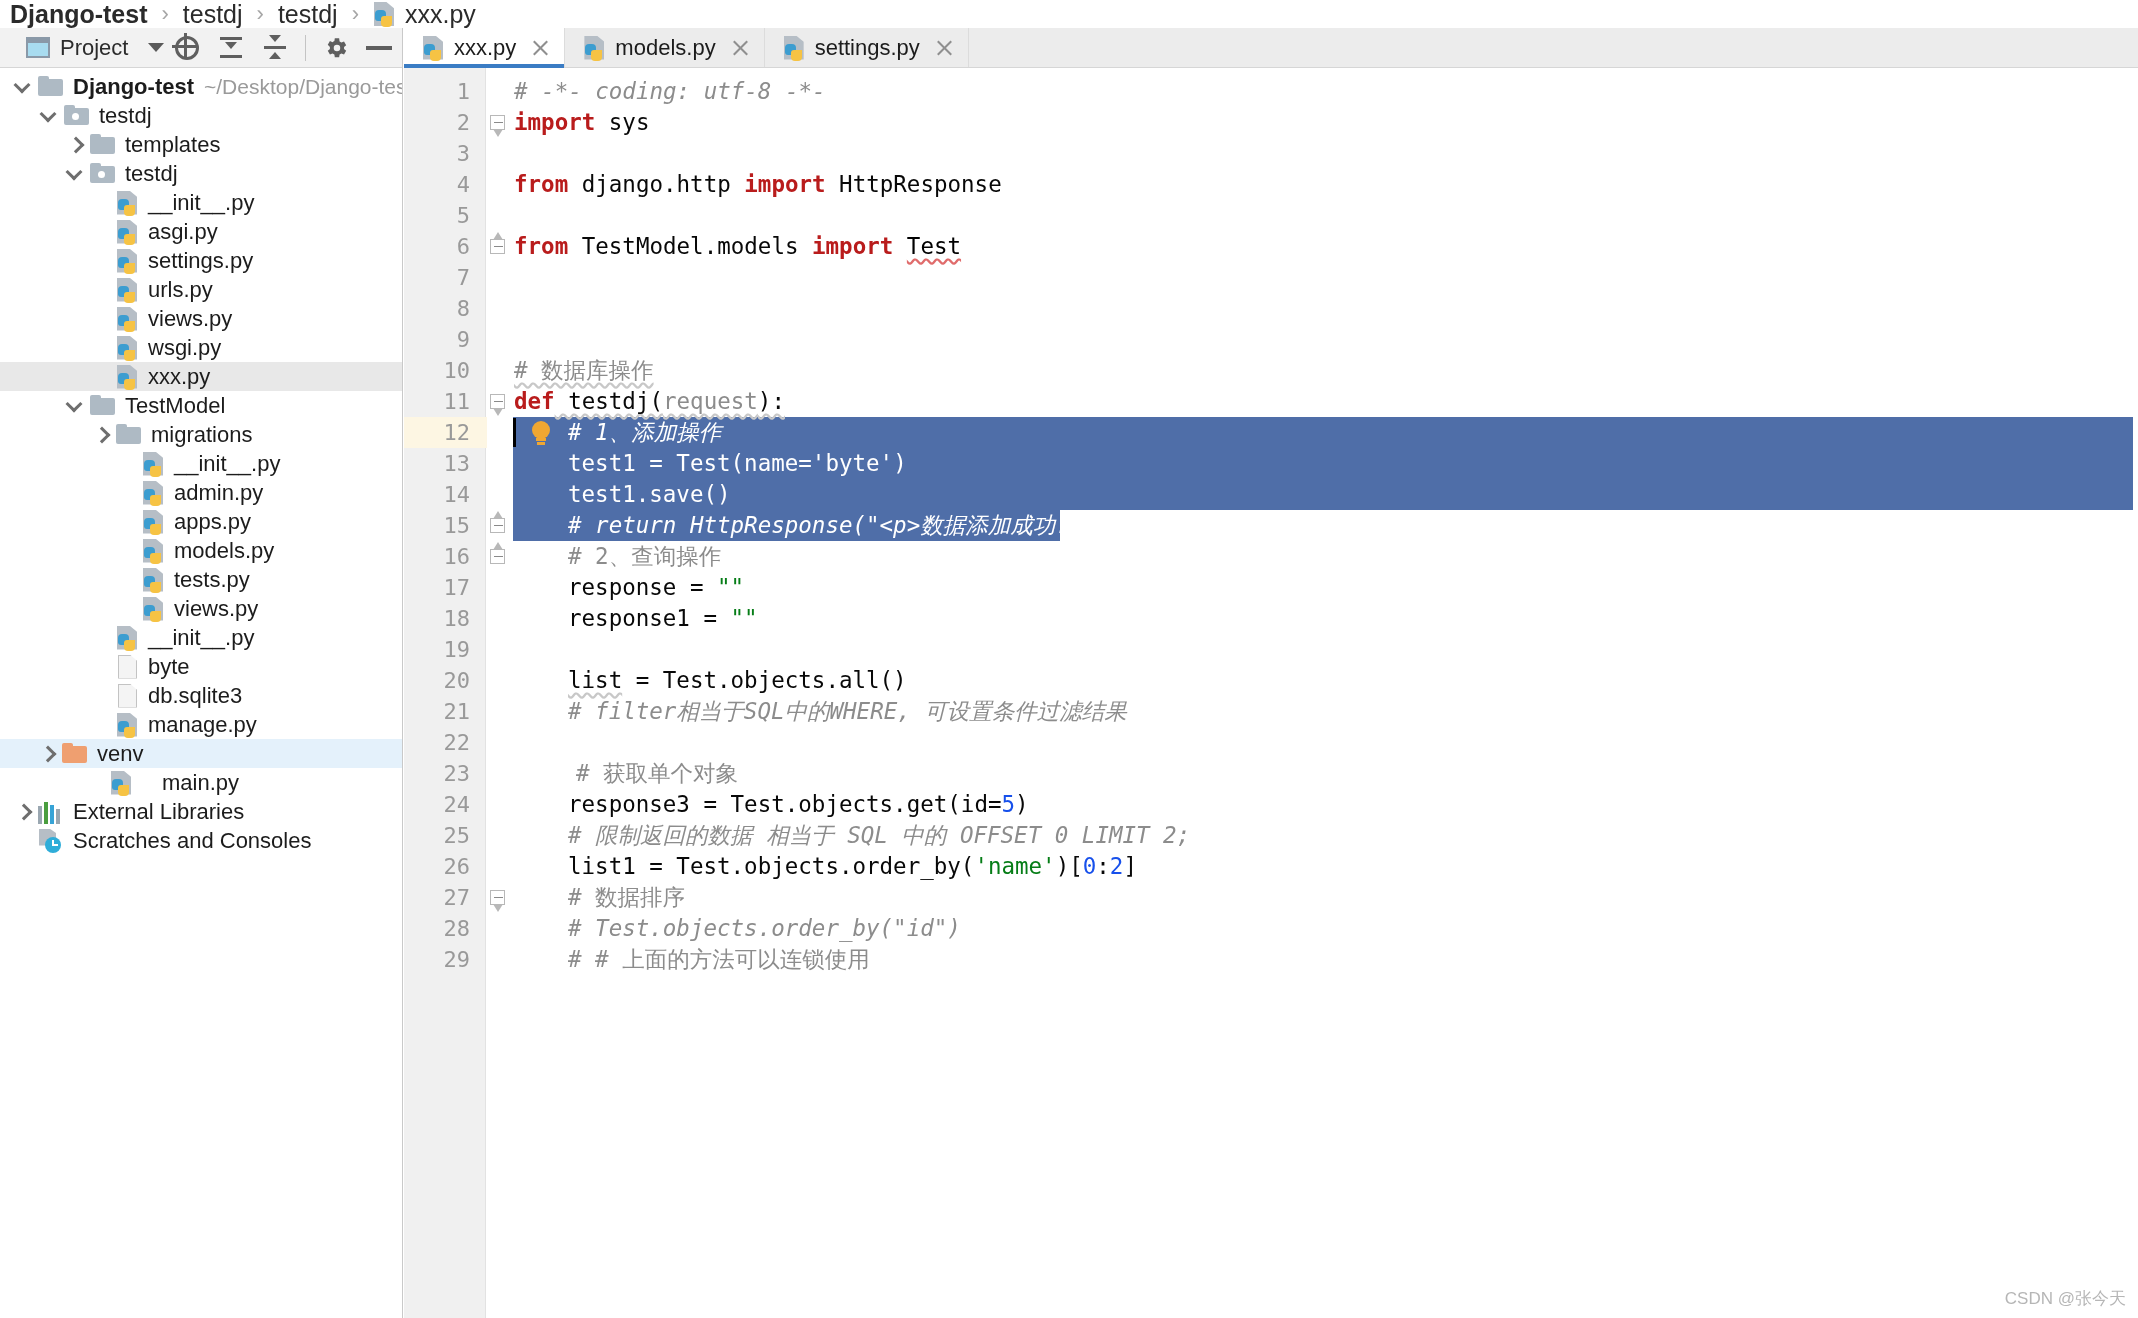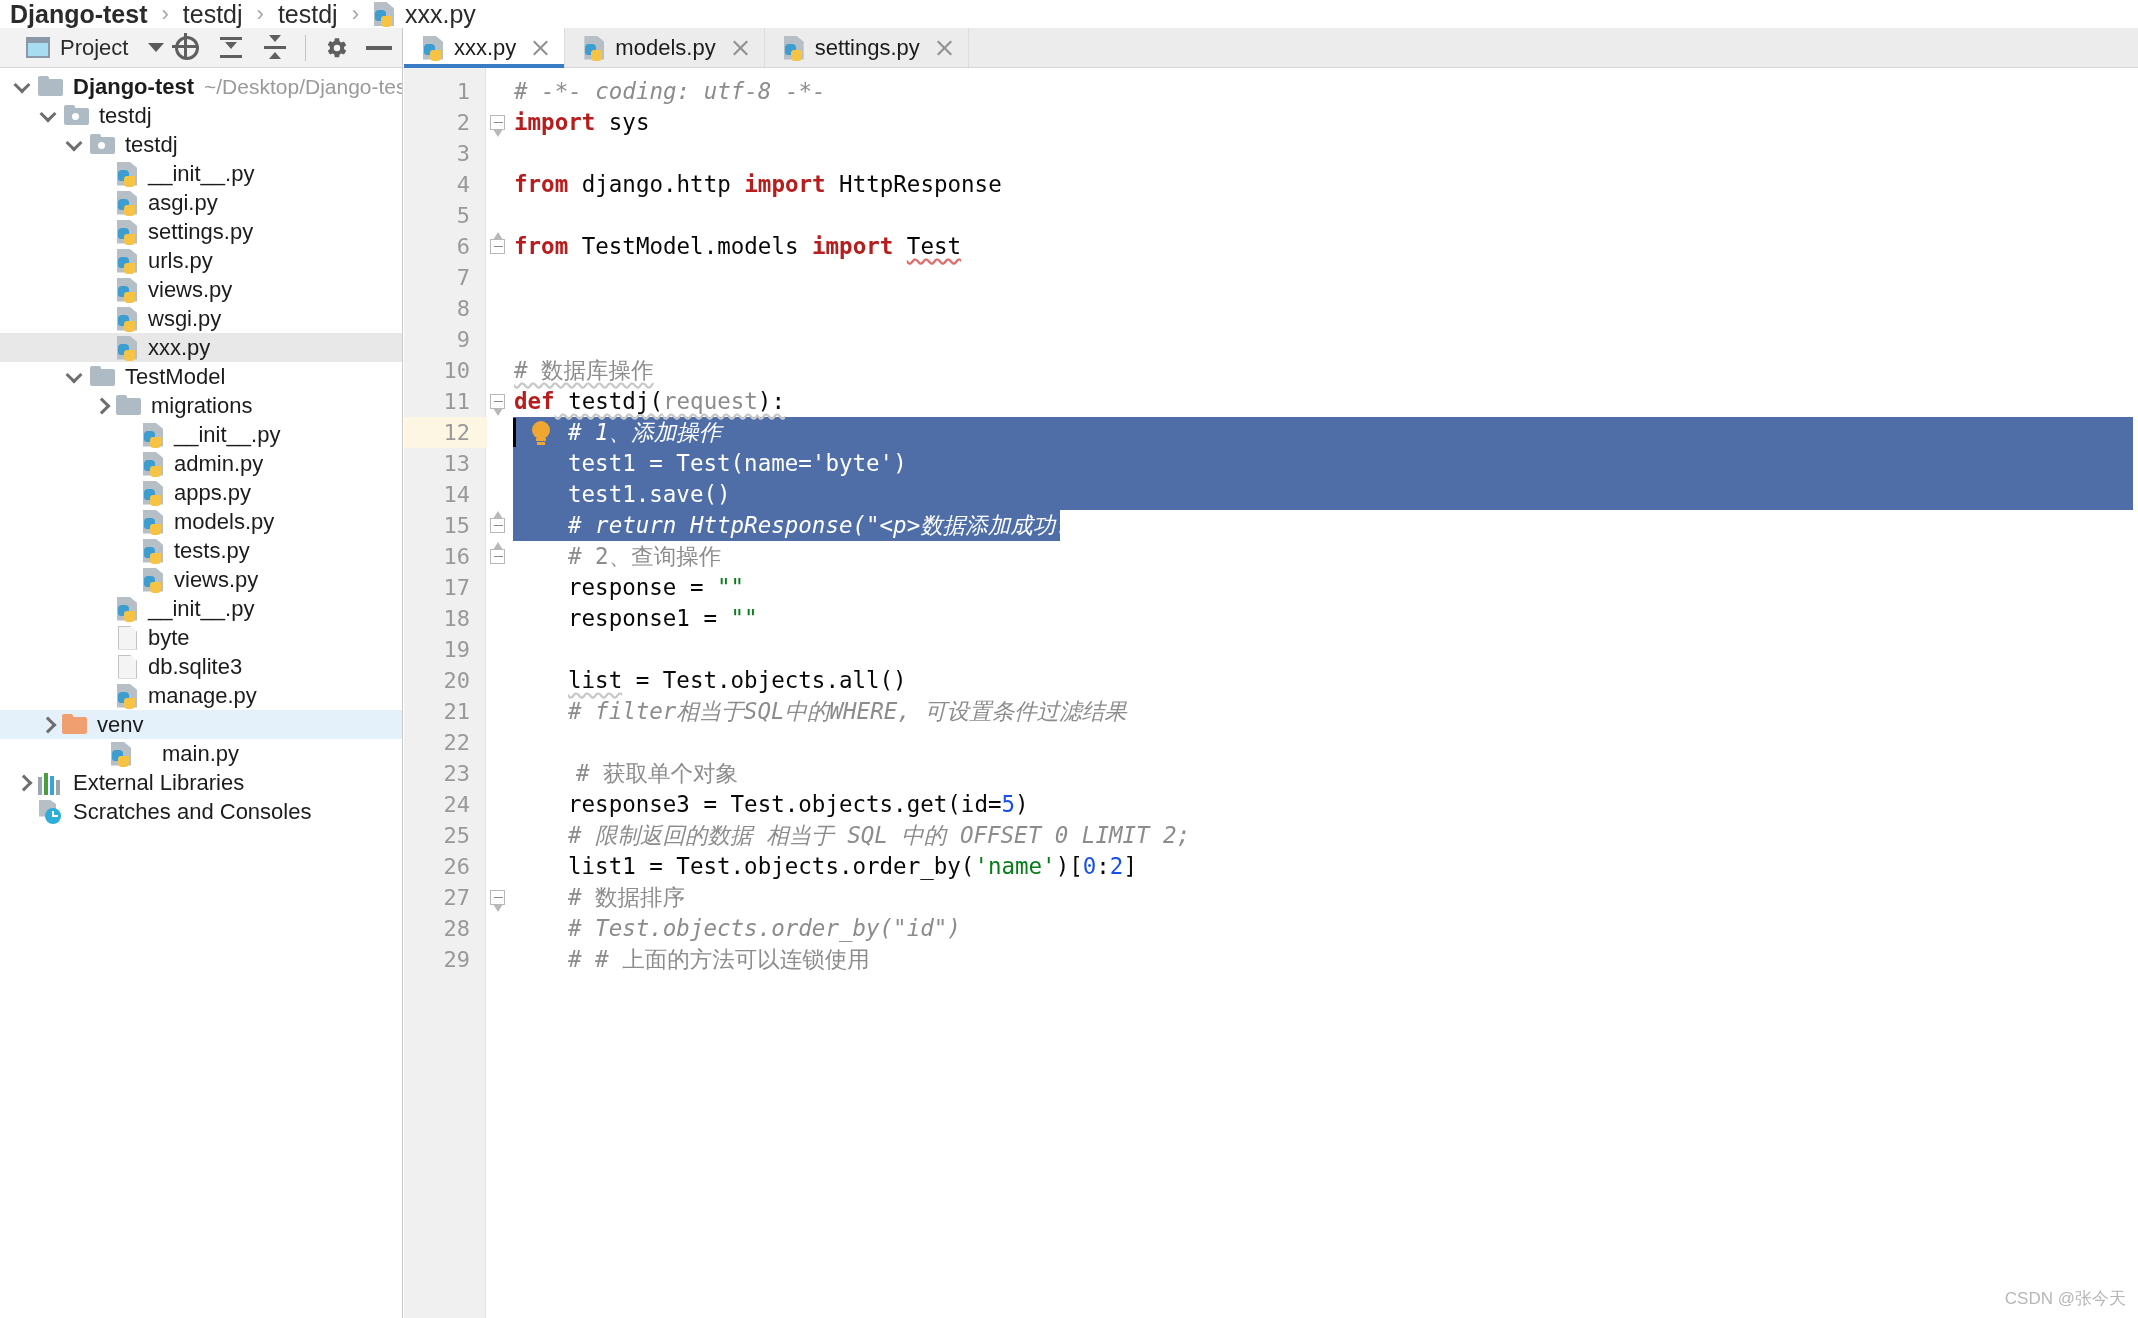--- a/index.html
+++ b/index.html
@@ -466,20 +466,28 @@
           <span class="tpath">~/Desktop/Django-test</span>
         </div>
         <div class="trow" style="padding-left: 38px;">
           <span class="twist down"></span>
           <span class="foldericon mod">
             <span class="ftab"></span>
             <span class="fbody"></span>
             <span class="fdot"></span>
           </span>
           <span class="tlabel">testdj</span>
+        </div>
+        <div class="trow" style="padding-left: 64px;">
+          <span class="twist right"></span>
+          <span class="foldericon">
+            <span class="ftab"></span>
+            <span class="fbody"></span>
+          </span>
+          <span class="tlabel">templates</span>
         </div>
         <div class="trow" style="padding-left: 64px;">
           <span class="twist down"></span>
           <span class="foldericon mod">
             <span class="ftab"></span>
             <span class="fbody"></span>
             <span class="fdot"></span>
           </span>
           <span class="tlabel">testdj</span>
         </div>

